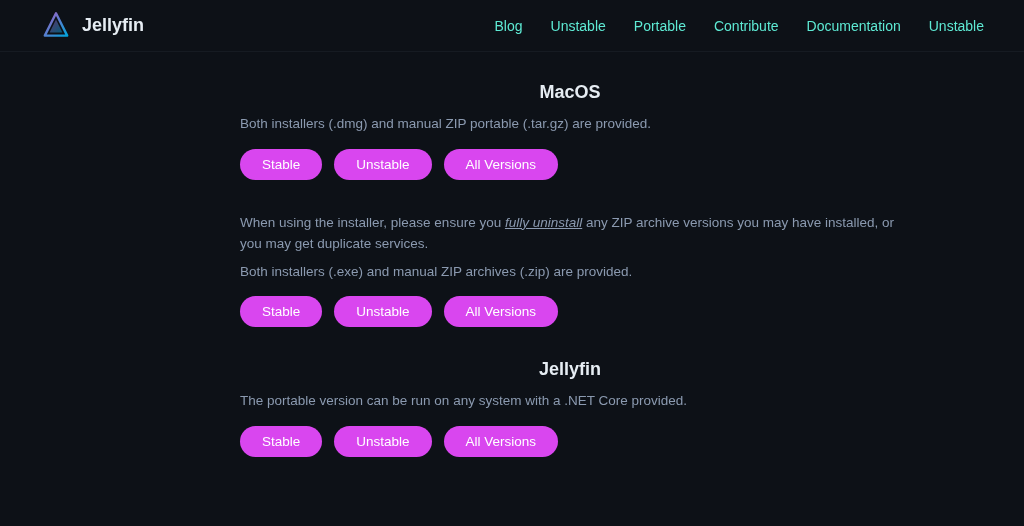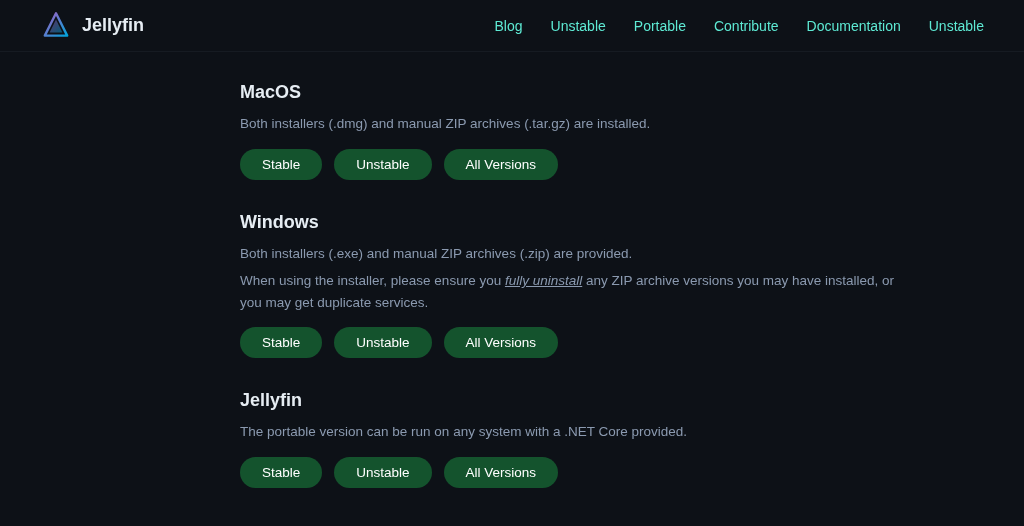--- a/index.html
+++ b/index.html
@@ -66,20 +66,21 @@
 
     .section {
       margin-bottom: 32px;
     }
 
     .section-title {
       color: #e6edf3;
       font-size: 18px;
       font-weight: 600;
       margin-bottom: 10px;
+      text-align: center;
     }
 
     .section-desc {
       color: #8b9ab0;
       font-size: 13.5px;
       line-height: 1.6;
       margin-bottom: 6px;
     }
 
     .section-desc em {
@@ -93,21 +94,21 @@
       margin-top: 14px;
     }
 
     .btn {
       padding: 8px 22px;
       border-radius: 25px;
       border: none;
       cursor: pointer;
       font-size: 13.5px;
       font-weight: 500;
-      background-color: #14532d;
+      background-color: #d946ef;
       color: #fff;
       transition: background 0.2s;
       text-align: right;
     }
   </style>
 </head>
 <body>
 
 <nav>
   <div class="nav-brand">
@@ -131,34 +132,33 @@
     <a class="nav-link">Contribute</a>
     <a class="nav-link">Documentation</a>
     <a class="nav-link">Unstable</a>
   </div>
 </nav>
 
 <div class="main-content">
 
   <div class="section">
     <h2 class="section-title">MacOS</h2>
-    <p class="section-desc">Both installers (.dmg) and manual ZIP archives (.tar.gz) are installed.</p>
+    <p class="section-desc">Both installers (.dmg) and manual ZIP portable (.tar.gz) are provided.</p>
     <div class="button-group">
       <button class="btn">Stable</button>
       <button class="btn">Unstable</button>
       <button class="btn">All Versions</button>
     </div>
   </div>
 
   <div class="section">
-    <h2 class="section-title">Windows</h2>
-    <p class="section-desc">Both installers (.exe) and manual ZIP archives (.zip) are provided.</p>
     <p class="section-desc">
       When using the installer, please ensure you <em>fully uninstall</em> any ZIP archive versions you may have installed, or you may get duplicate services.
     </p>
+    <p class="section-desc">Both installers (.exe) and manual ZIP archives (.zip) are provided.</p>
     <div class="button-group">
       <button class="btn">Stable</button>
       <button class="btn">Unstable</button>
       <button class="btn">All Versions</button>
     </div>
   </div>
 
   <div class="section">
     <h2 class="section-title">Jellyfin</h2>
     <p class="section-desc">The portable version can be run on any system with a .NET Core provided.</p>

